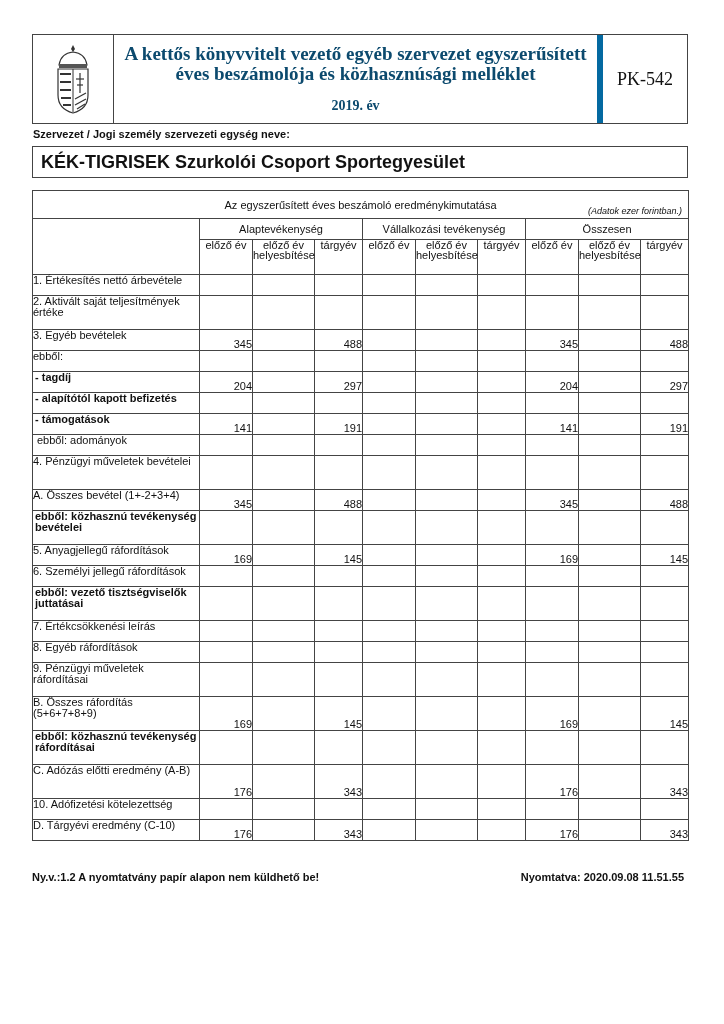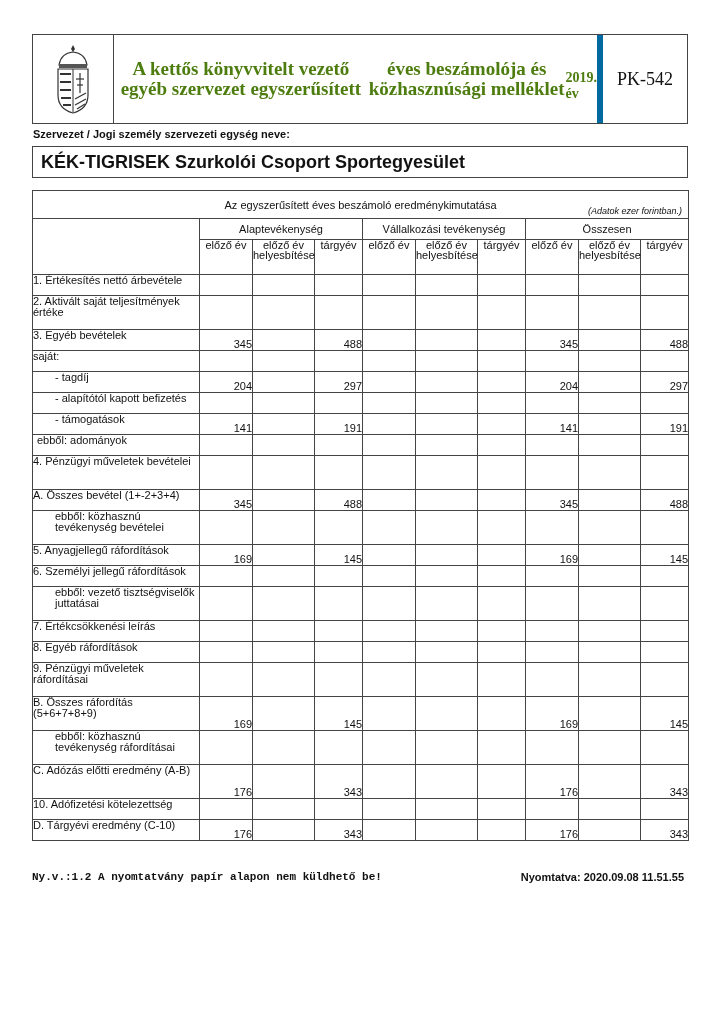--- a/index.html
+++ b/index.html
@@ -1,41 +1,41 @@
 <!DOCTYPE html>
 <html><head>
 <meta charset="utf-8">
 <style>
   html, body { margin: 0; padding: 0; background: #ffffff; }
   body { width: 724px; height: 1024px; position: relative; overflow: hidden; font-family: "Liberation Sans", sans-serif; color: #111; }
 
   .header-box { position: absolute; left: 32px; top: 34px; width: 656px; height: 90px; border: 1px solid #444; box-sizing: border-box; display: flex; }
   .crest-cell { width: 80px; border-right: 1px solid #444; display: flex; align-items: center; justify-content: center; }
-  .title-cell { flex: 1; display: flex; flex-direction: row; align-items: center; justify-content: center; font-family: "Liberation Serif", serif; font-weight: bold; color: #4d7c0f; }
+  .title-cell { flex: 1; display: flex; flex-direction: column; align-items: center; justify-content: center; font-family: "Liberation Serif", serif; font-weight: bold; color: #0c4a6e; }
   .title-line { font-size: 19px; line-height: 20px; text-align: center; }
   .year-line { font-size: 14px; margin-top: 14px; }
   .code-cell { width: 84px; border-left: 6px solid #0369a1; display: flex; align-items: center; justify-content: center; font-family: "Liberation Serif", serif; font-size: 18px; }
 
   .org-label { position: absolute; left: 33px; top: 128px; font-size: 11px; font-weight: bold; }
   .org-box { position: absolute; left: 32px; top: 146px; width: 656px; height: 32px; border: 1px solid #444; box-sizing: border-box; display: flex; align-items: center; padding-left: 8px; font-size: 18px; font-weight: bold; }
 
   table.report { position: absolute; left: 32px; top: 190px; width: 656px; border-collapse: collapse; table-layout: fixed; }
   table.report td, table.report th { border: 1px solid #444; padding: 0; font-size: 11px; font-weight: normal; }
   .title-row th { height: 27px; font-size: 13px; font-weight: bold; position: relative; }
   .title-row .unit-note { position: absolute; right: 6px; bottom: 2px; font-size: 9px; font-style: italic; font-weight: normal; }
   .group-row th { height: 20px; font-size: 12px; }
   .sub-row th { height: 34px; font-size: 9px; vertical-align: top; padding-top: 4px; line-height: 10px; margin-left: 16px; }
   td.label { padding: 2px 4px; vertical-align: top; line-height: 11px; }
-  td.label.indent1 { padding-left: 22px; }
+  td.label.indent1 { padding-left: 2px; font-weight: bold; }
   td.label.indent2 { padding-left: 4px; }
   td.num { text-align: right; padding-right: 4px; font-weight: bold; font-size: 11px; vertical-align: bottom; padding-bottom: 3px; }
   tr.h1 td { height: 20px; }
   tr.h2 td { height: 33px; }
 
-  .footer-left { position: absolute; left: 32px; top: 871px; font-size: 11px; font-weight: bold; font-family: Liberation Mono, monospace; }
+  .footer-left { position: absolute; left: 32px; top: 871px; font-size: 11px; font-weight: bold; }
   .footer-right { position: absolute; right: 40px; top: 871px; font-size: 11px; font-weight: bold; }
 </style>
 </head>
 <body>
 
 <div class="header-box">
   <div class="crest-cell">
     <svg width="40" height="72" viewBox="0 0 40 72">
       <path d="M20 2 l2 4 -2 3 -2 -3z" fill="#333"></path>
       <path d="M6 22 Q8 10 20 9 Q32 10 34 22 Z" fill="#fff" stroke="#333" stroke-width="1.2"></path>
@@ -139,21 +139,21 @@
         <td class="num"></td>
         <td class="num">488</td>
         <td class="num"></td>
         <td class="num"></td>
         <td class="num"></td>
         <td class="num">345</td>
         <td class="num"></td>
         <td class="num">488</td>
       </tr>
       <tr class="h1">
-        <td class="label">saját:</td>
+        <td class="label">ebből:</td>
         <td class="num"></td>
         <td class="num"></td>
         <td class="num"></td>
         <td class="num"></td>
         <td class="num"></td>
         <td class="num"></td>
         <td class="num"></td>
         <td class="num"></td>
         <td class="num"></td>
       </tr>

